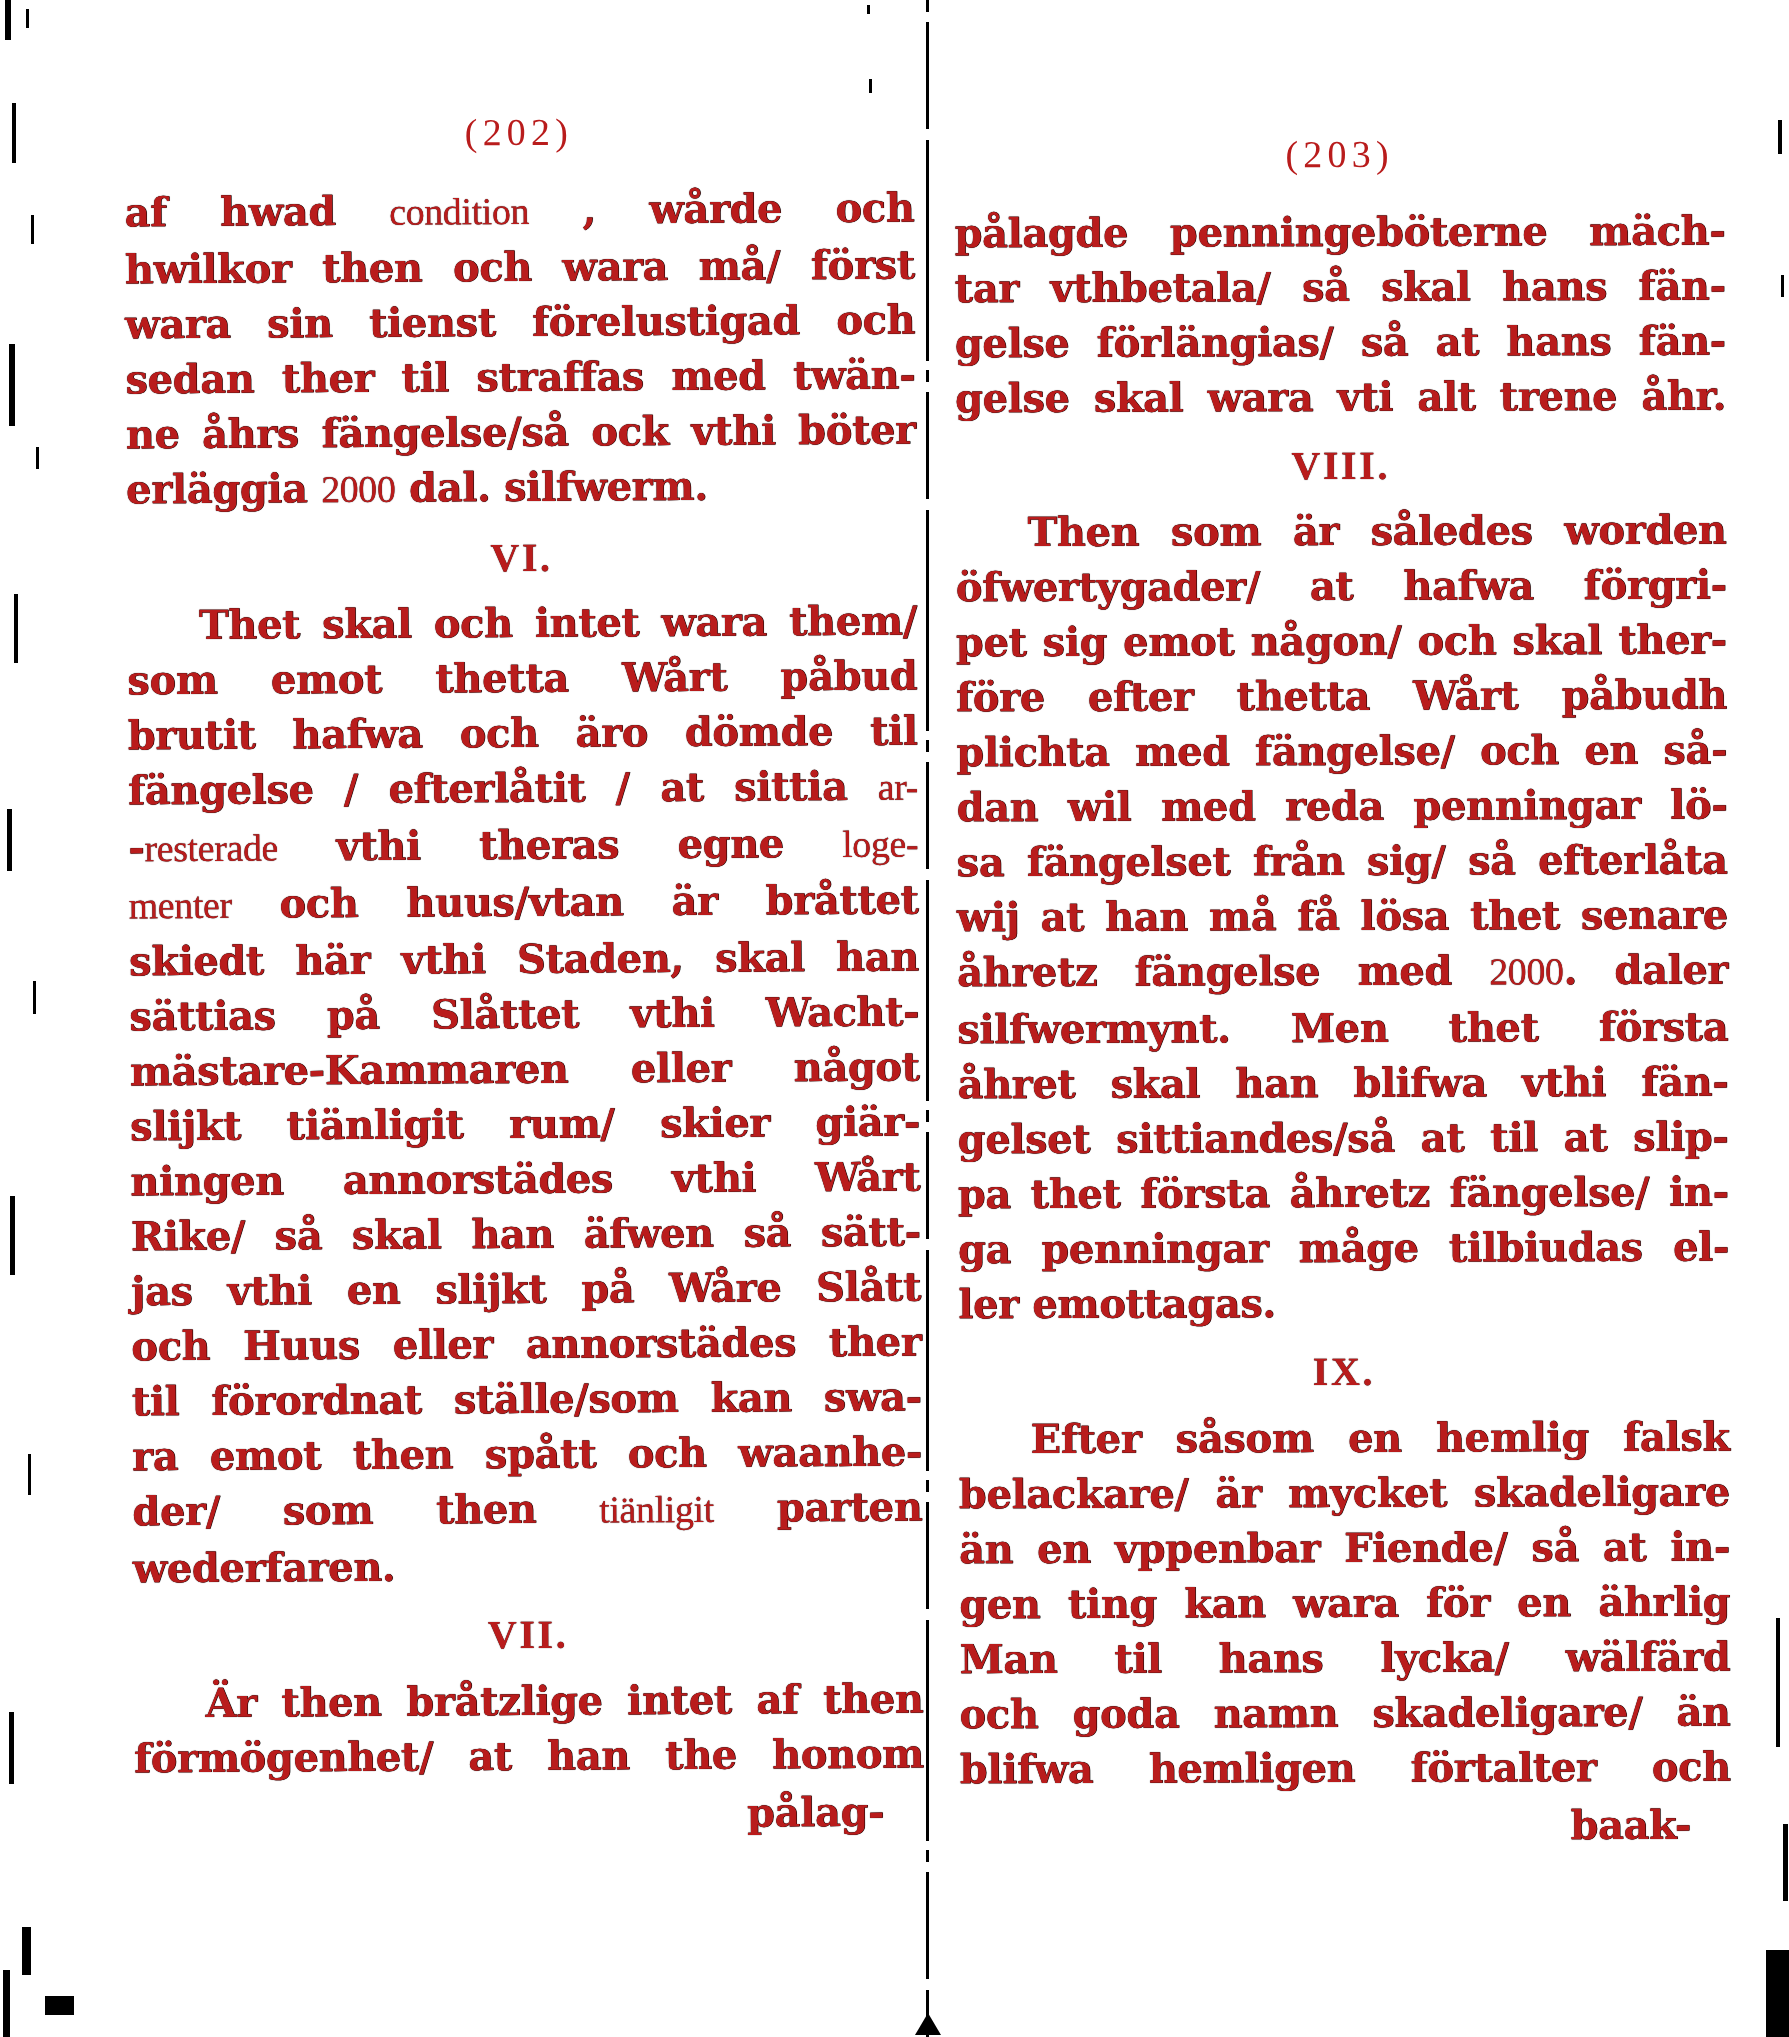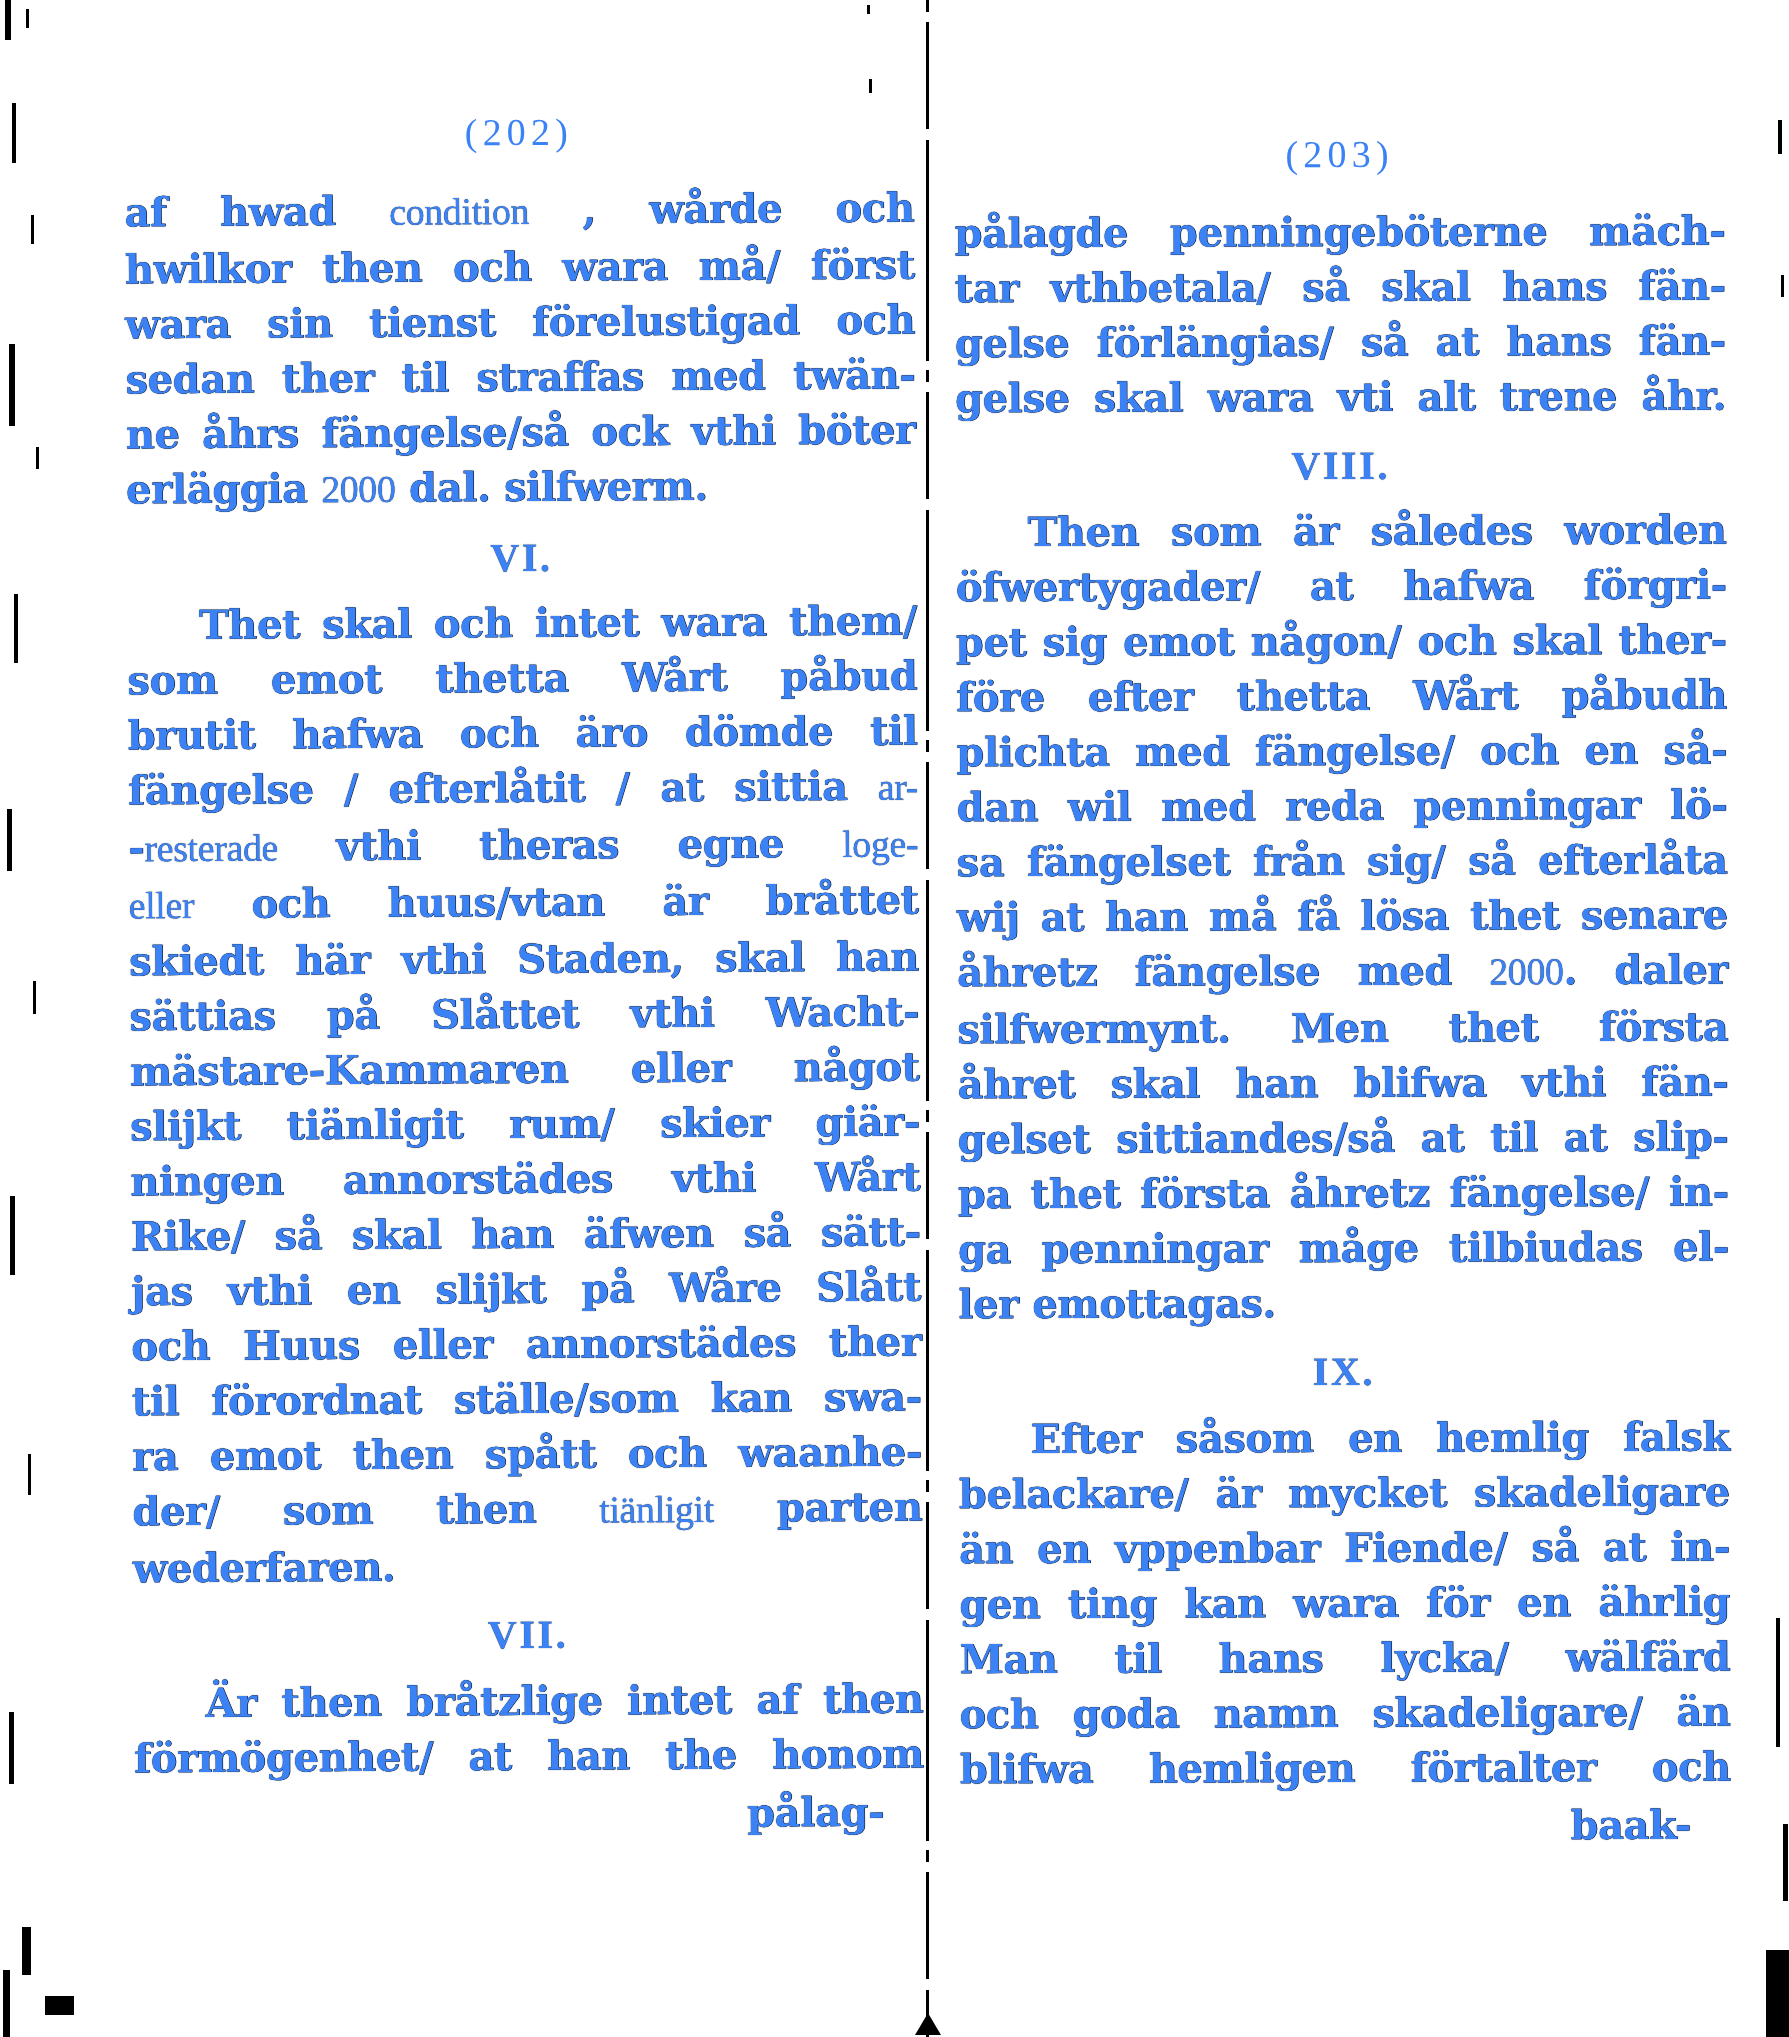--- a/index.html
+++ b/index.html
@@ -2,21 +2,21 @@
 <html style="font-size:13.8px"><head>
 <meta charset="utf-8">
 <style>
   html,body{margin:0;padding:0;background:#e8e8e4;}
   #scan{
     position:relative;
     width:1790px;height:2037px;
     background:#ffffff;
     overflow:hidden;
     font-family:"DejaVu Serif", serif;
-    color:#3b82f6;
+    color:#b91c1c;
   }
   
   .col{
     position:absolute;
     font-weight:700;
     font-size:40px;
     line-height:55px;
     letter-spacing:-0.4px;
     text-shadow:0 0 0.9px #000, 0.5px 0 0 #000;
   }
@@ -91,21 +91,21 @@
       <div class="tline">wara sin tienst förelustigad och</div>
       <div class="tline">sedan ther til straffas med twän-</div>
       <div class="tline">ne åhrs fängelse/så ock vthi böter</div>
       <div class="tline endline">erläggia <span class="rom">2000</span> dal. silfwerm.</div>
       <div class="heading">VI.</div>
       <div class="tline indent">Thet skal och intet wara them/</div>
       <div class="tline">som emot thetta Wårt påbud</div>
       <div class="tline">brutit hafwa och äro dömde til</div>
       <div class="tline">fängelse / efterlåtit / at sittia <span class="rom">ar-</span></div>
       <div class="tline">-<span class="rom">resterade</span> vthi theras egne <span class="rom">loge-</span></div>
-      <div class="tline"><span class="rom">eller</span> och huus/vtan är bråttet</div>
+      <div class="tline"><span class="rom">menter</span> och huus/vtan är bråttet</div>
       <div class="tline">skiedt här vthi Staden, skal han</div>
       <div class="tline">sättias på Slåttet vthi Wacht-</div>
       <div class="tline">mästare-Kammaren eller något</div>
       <div class="tline">slijkt tiänligit rum/ skier giär-</div>
       <div class="tline">ningen annorstädes vthi Wårt</div>
       <div class="tline">Rike/ så skal han äfwen så sätt-</div>
       <div class="tline">jas vthi en slijkt på Wåre Slått</div>
       <div class="tline">och Huus eller annorstädes ther</div>
       <div class="tline">til förordnat ställe/som kan swa-</div>
       <div class="tline">ra emot then spått och waanhe-</div>

